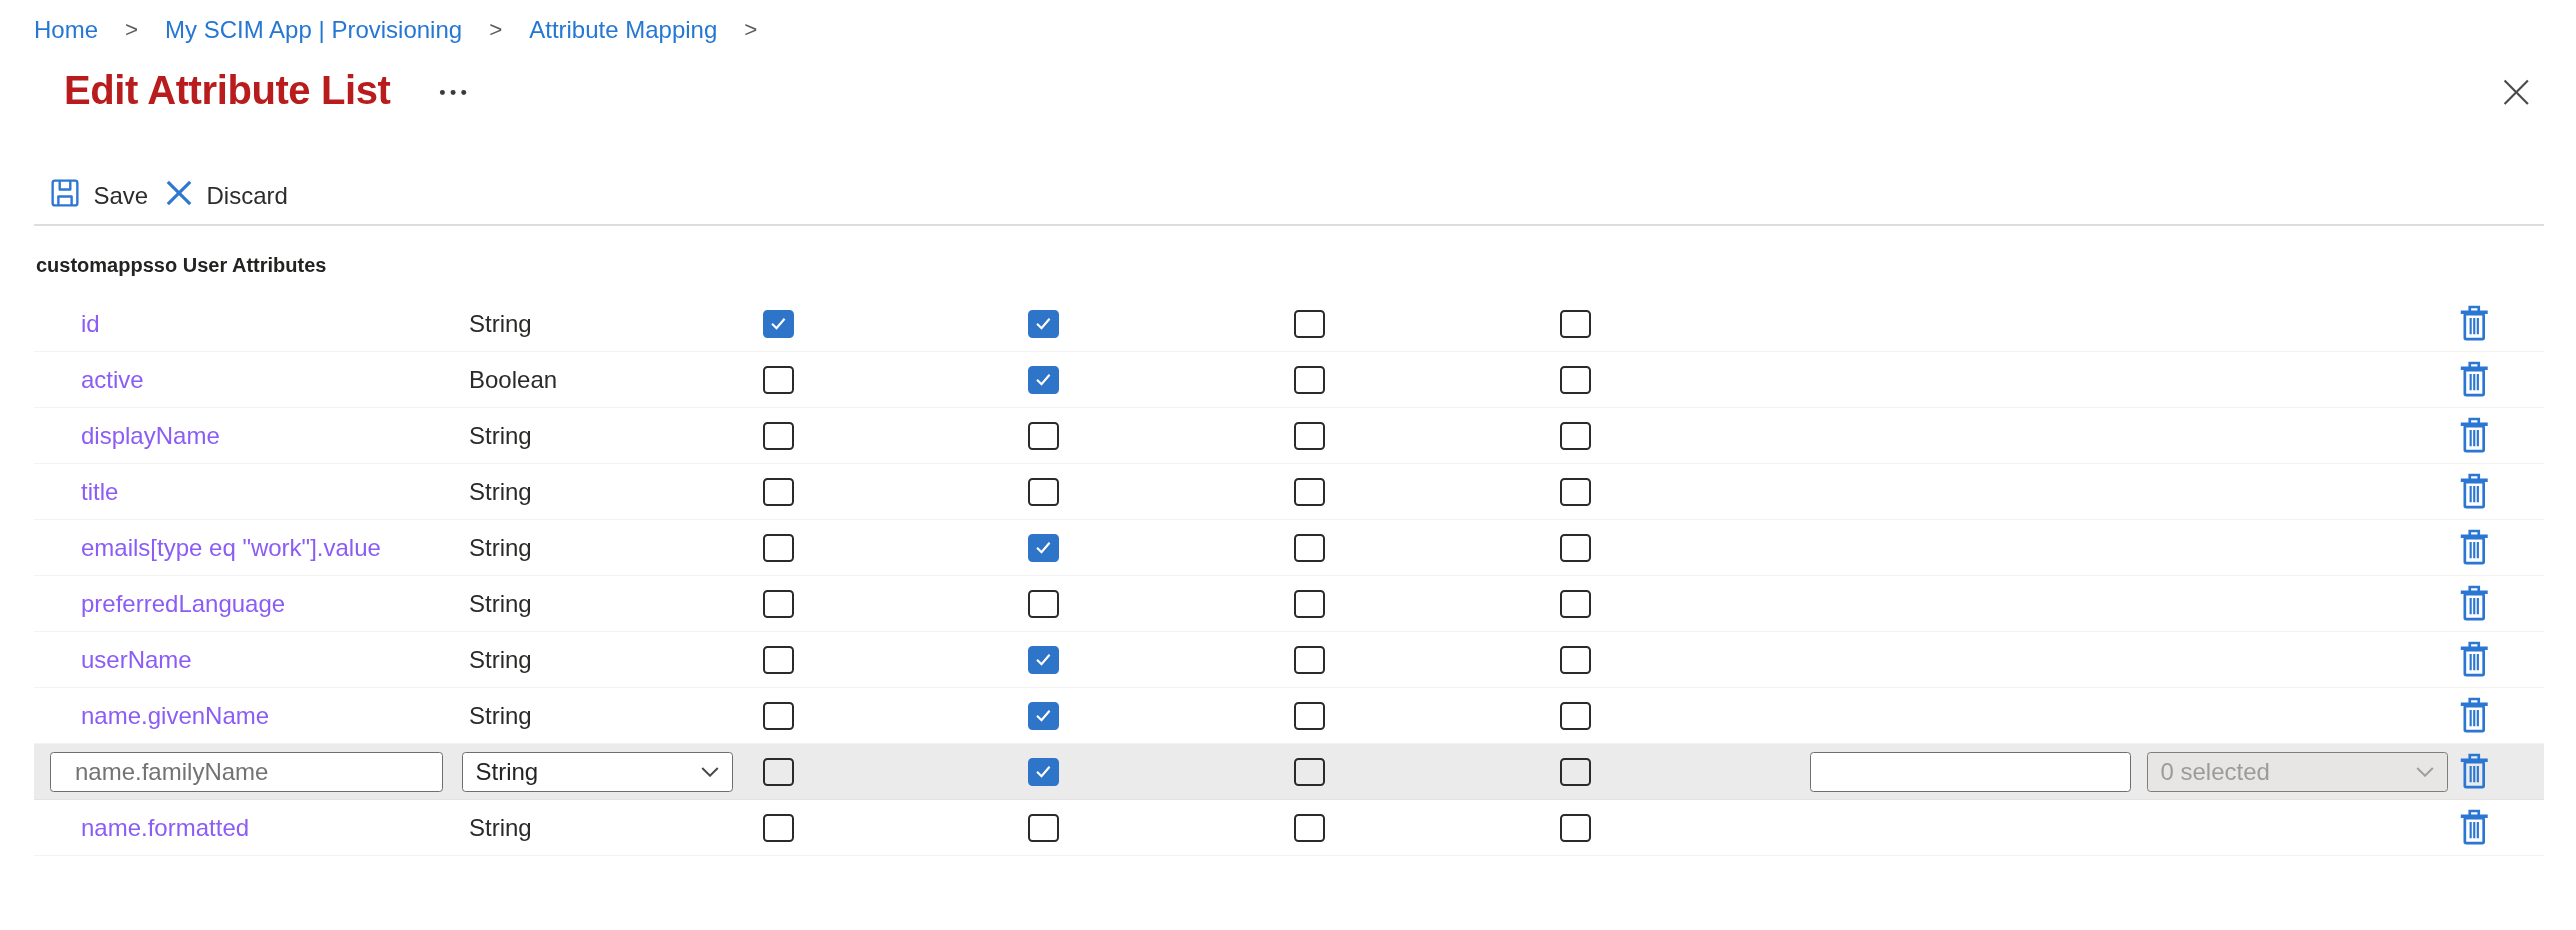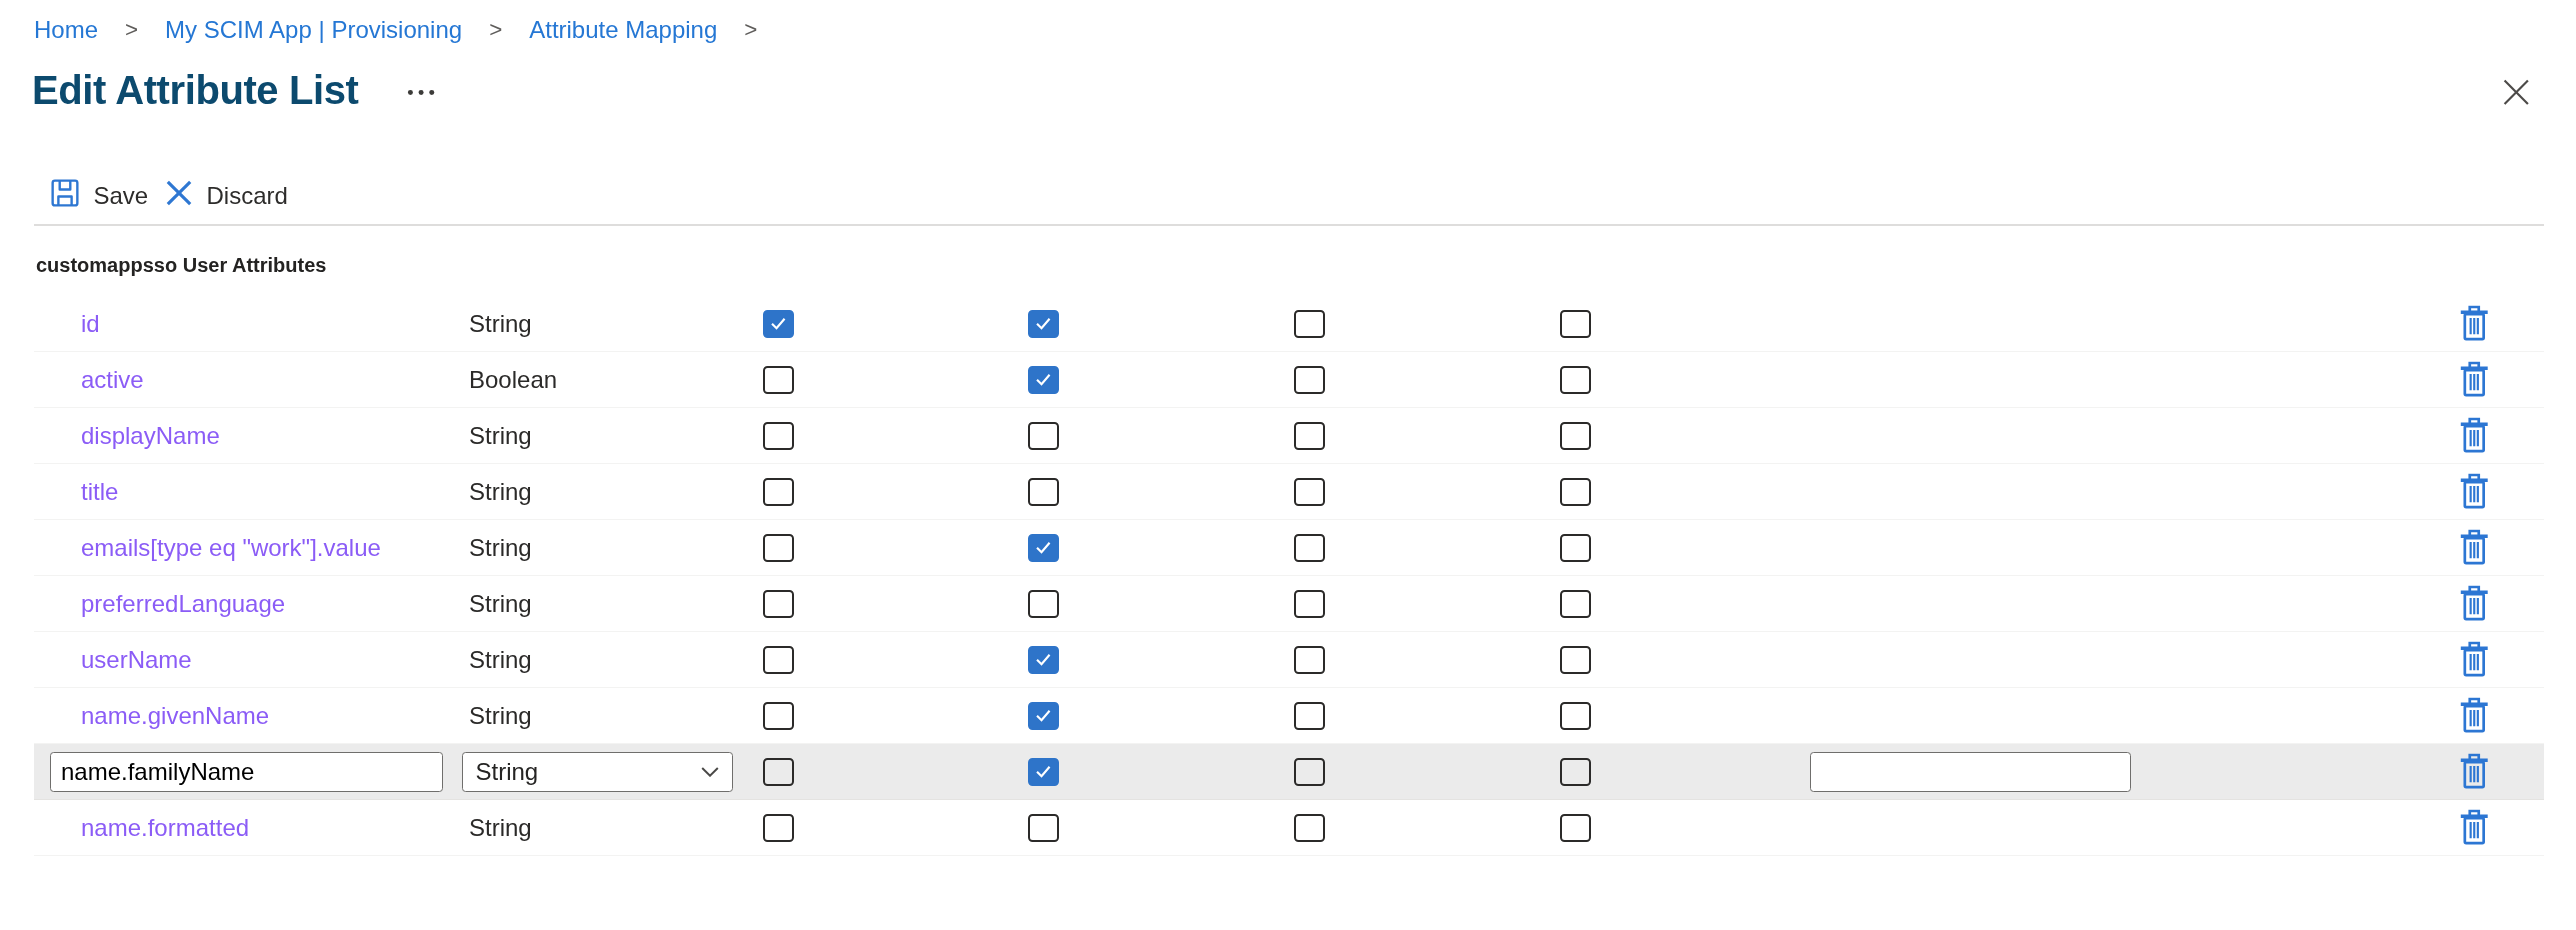--- a/index.html
+++ b/index.html
@@ -6,21 +6,21 @@
   html,body { width:2576px; height:930px; background:#ffffff; overflow:hidden; }
   body { font-family:"Liberation Sans", sans-serif; color:#323130; position:relative; }
 
   
   .breadcrumb { position:absolute; left:34px; top:14.3px; height:30.5px; display:flex; align-items:center; gap:27px; font-size:24px; white-space:nowrap; }
   .crumb { color:#2577d4; cursor:pointer; }
   .crumb-sep { color:#5f5d5b; font-size:22.4px; }
 
   
   .title-row { position:absolute; left:32px; top:63px; height:54px; display:flex; align-items:center; gap:48px; }
-  .page-title { font-size:40px; font-weight:700; color:#0c4a6e; letter-spacing:-0.4px; white-space:nowrap; }
+  .page-title { font-size:40px; font-weight:700; color:#b91c1c; letter-spacing:-0.4px; white-space:nowrap;margin-left:32px; }
   .context-dots { display:flex; align-items:center; cursor:pointer; padding-top:5.4px; }
   .close-btn { position:absolute; top:75px; right:43px; width:34px; height:34px; background:none; border:none; cursor:pointer; display:flex; align-items:center; justify-content:center; }
 
   
   .toolbar { position:absolute; left:50px; top:174px; height:43px; display:flex; align-items:center; gap:17px; }
   .toolbar-btn { display:flex; align-items:center; gap:13.4px; background:none; border:none; cursor:pointer; font-family:"Liberation Sans", sans-serif; font-size:24px; color:#2d2c2b; }
   .toolbar-divider { position:absolute; left:34px; top:224px; width:2510px; height:1.8px; background:#dedddc; }
 
   
   .section-heading { position:absolute; left:36px; top:254px; font-size:20px; color:#242322; white-space:nowrap; }
@@ -45,21 +45,21 @@
   .name-text { left:15px; font-size:24px; color:#8b5cf6;margin-left:32px; }
   .type-text { left:435px; font-size:24px; color:#2b2a29; }
 
   .checkbox { width:30.5px; height:28px; border:2.7px solid #2b2a29; border-radius:4.5px; background:transparent; display:flex; align-items:center; justify-content:center; cursor:pointer; }
   .checkbox.checked { background:#2e74c9; border-color:#2e74c9; }
   .checkbox .check-glyph { display:none; }
   .checkbox.checked .check-glyph { display:block; }
   .cb-pk{left:729px} .cb-req{left:994px} .cb-multi{left:1260px} .cb-exact{left:1526px}
 
   .edit-name { left:16px; }
-  .txt { width:393px; height:40px; border:1.8px solid #6f6e6c; border-radius:3.6px; background:#fff; font-family:"Liberation Sans", sans-serif; font-size:24px; color:#000000; padding:0 10px; }
+  .txt { width:393px; height:40px; border:1.8px solid #6f6e6c; border-radius:3.6px; background:#fff; font-family:"Liberation Sans", sans-serif; font-size:24px; color:#737373; padding:0 24px; }
   .combo { width:271px; height:40px; border:1.8px solid #6f6e6c; border-radius:3.6px; background:#fff; display:flex; align-items:center; justify-content:space-between; padding:0 12.5px; font-size:24px; color:#252423; cursor:pointer; }
   .edit-type { left:428px; }
   .edit-api { left:1776px; }
   .edit-api .txt { width:321px; }
   .edit-ref { left:2113px; }
   .combo.disabled { width:301px; background:#e8e6e5; border-color:#7f7d7b; color:#9d9b99; cursor:default; }
 
   .trash-btn { left:2421px; width:39px; height:43px; background:none; border:none; cursor:pointer; display:flex; align-items:center; justify-content:center; }
 </style>
 </head>
@@ -388,20 +388,28 @@
     <div class="cell cb-multi checkbox">
       
     </div>
     <div class="cell cb-exact checkbox">
       
     </div>
 
     <div class="cell edit-api edit-only">
       <input class="txt" type="text" value="" style="">
     </div>
+    <div class="cell edit-ref edit-only">
+      <div class="combo disabled">
+        <span class="combo-label">0 selected</span>
+        <svg width="20" height="11.7" viewBox="0 0 20 12" fill="none" stroke="#a09e9c" stroke-width="2">
+              <polyline points="2,2 10,10 18,2"></polyline>
+            </svg>
+      </div>
+    </div>
 
     <button class="cell trash-btn">
       <svg width="30.5" height="36" viewBox="0 0 34 40" fill="none" stroke="#2c76d3">
         <rect x="12" y="1.5" width="10" height="6" stroke-width="3"></rect>
         <line x1="2" y1="7.5" x2="32" y2="7.5" stroke-width="4"></line>
         <rect x="6.5" y="9.5" width="21" height="28" rx="1.5" stroke-width="3"></rect>
         <line x1="13" y1="14" x2="13" y2="32" stroke-width="2.4"></line>
         <line x1="17" y1="14" x2="17" y2="32" stroke-width="2.4"></line>
         <line x1="21" y1="14" x2="21" y2="32" stroke-width="2.4"></line>
       </svg>

